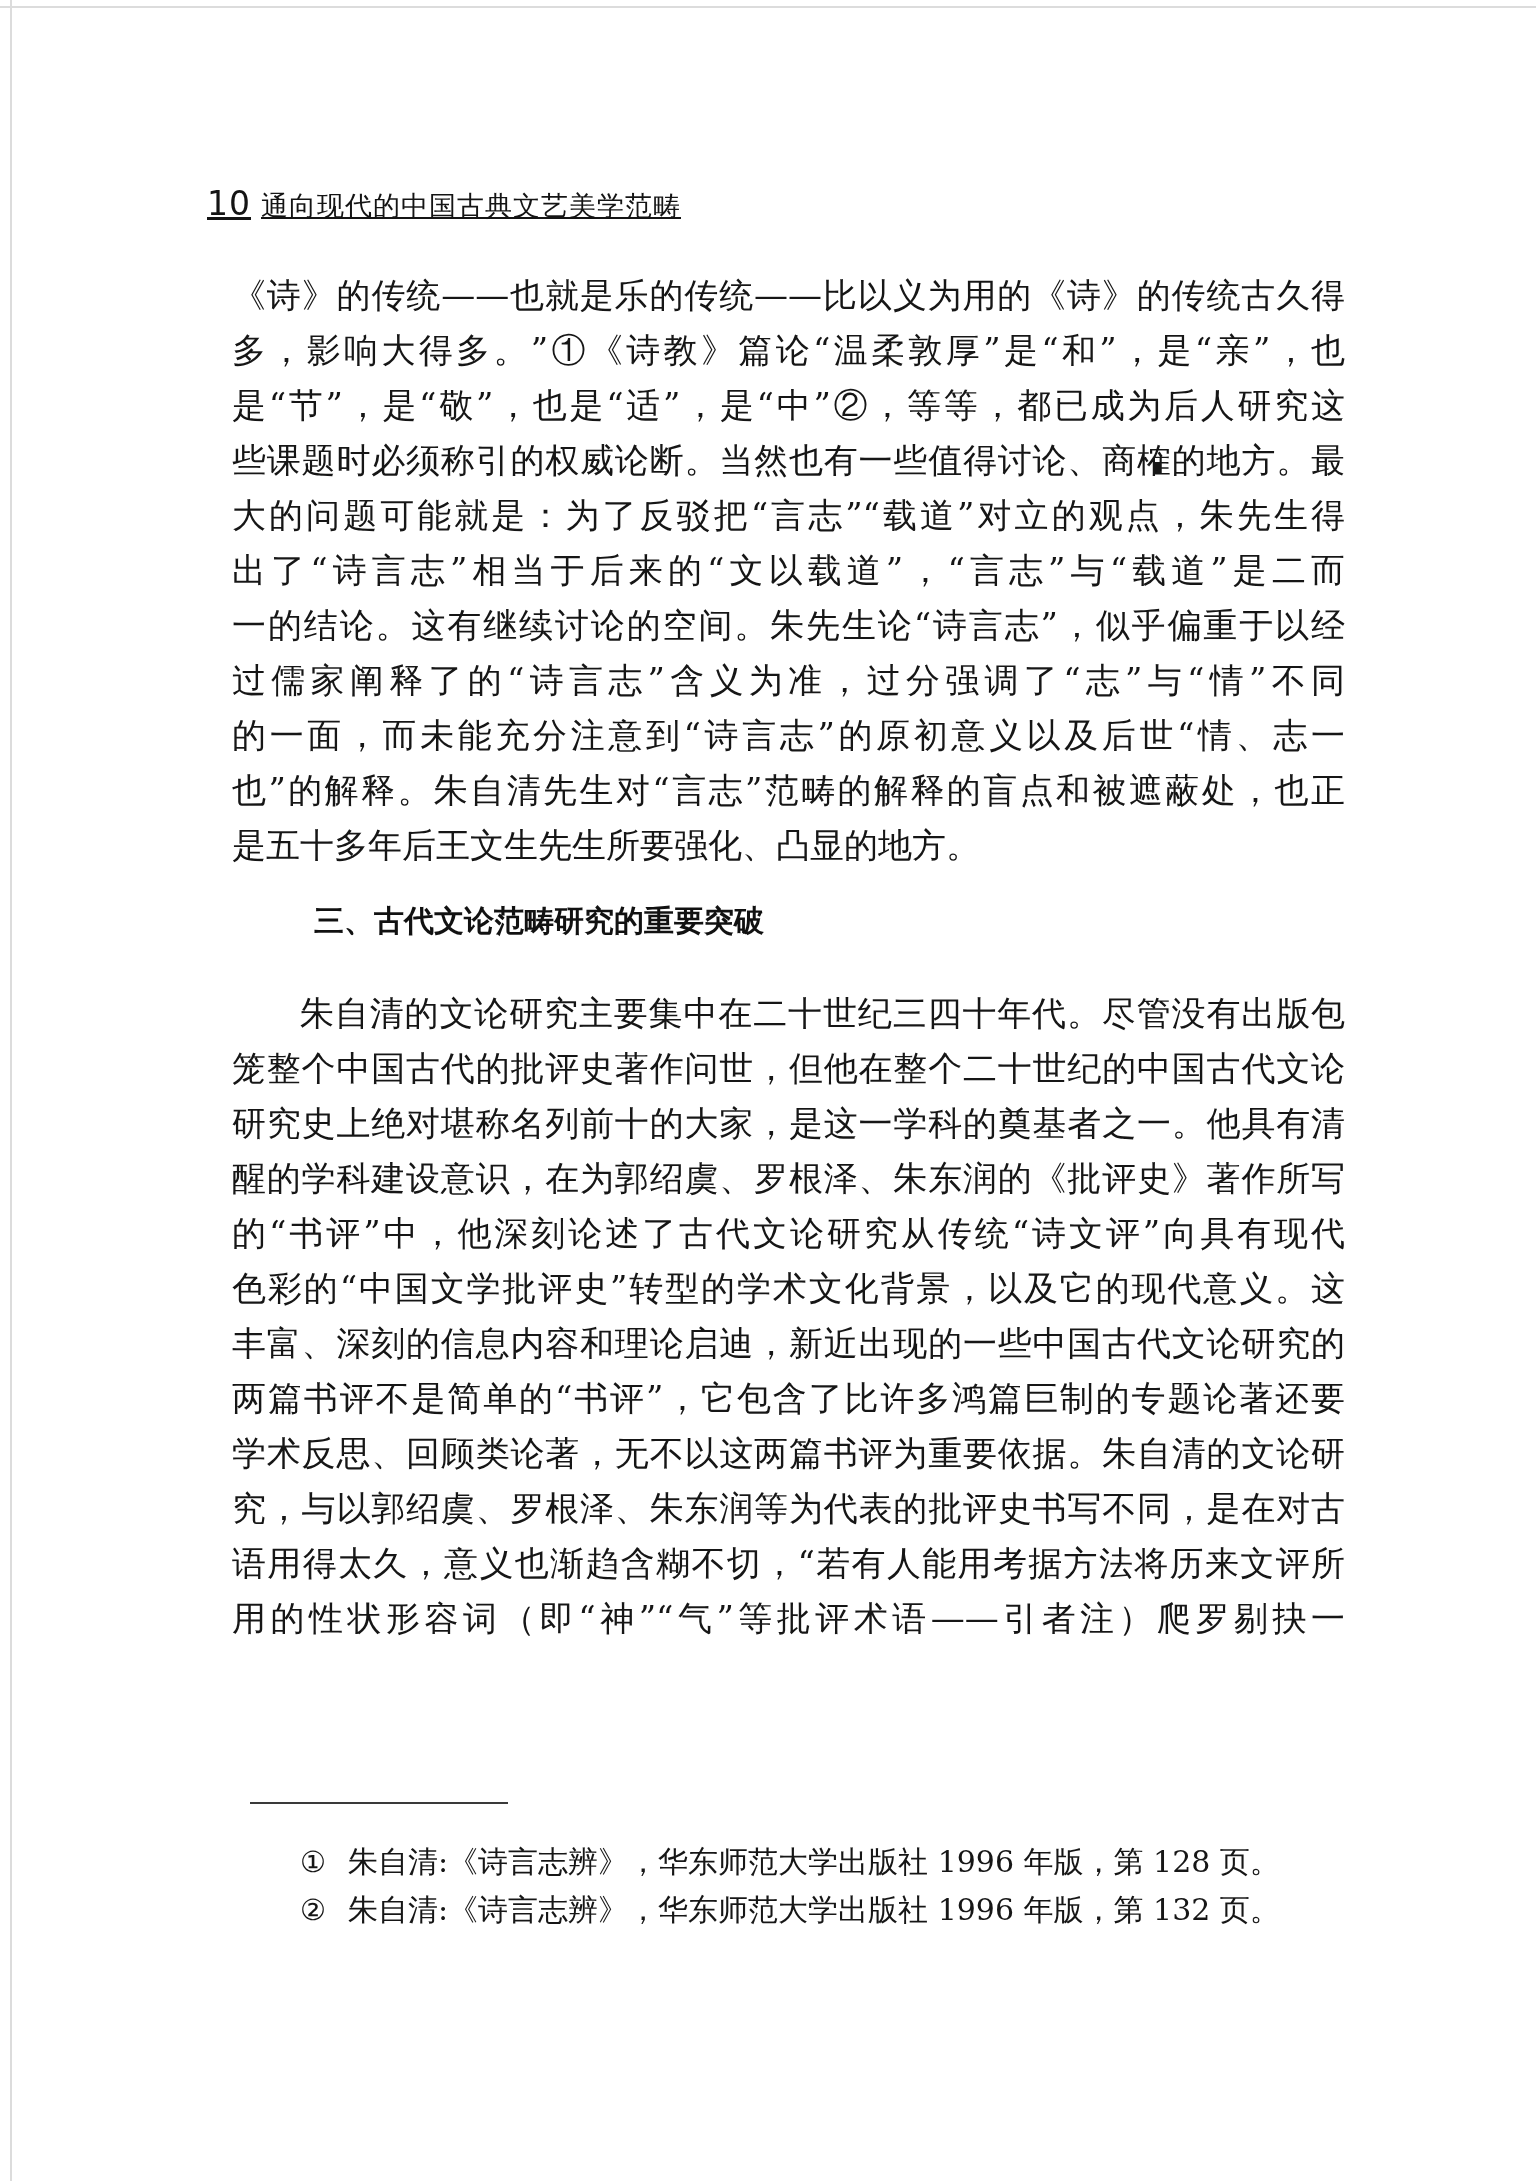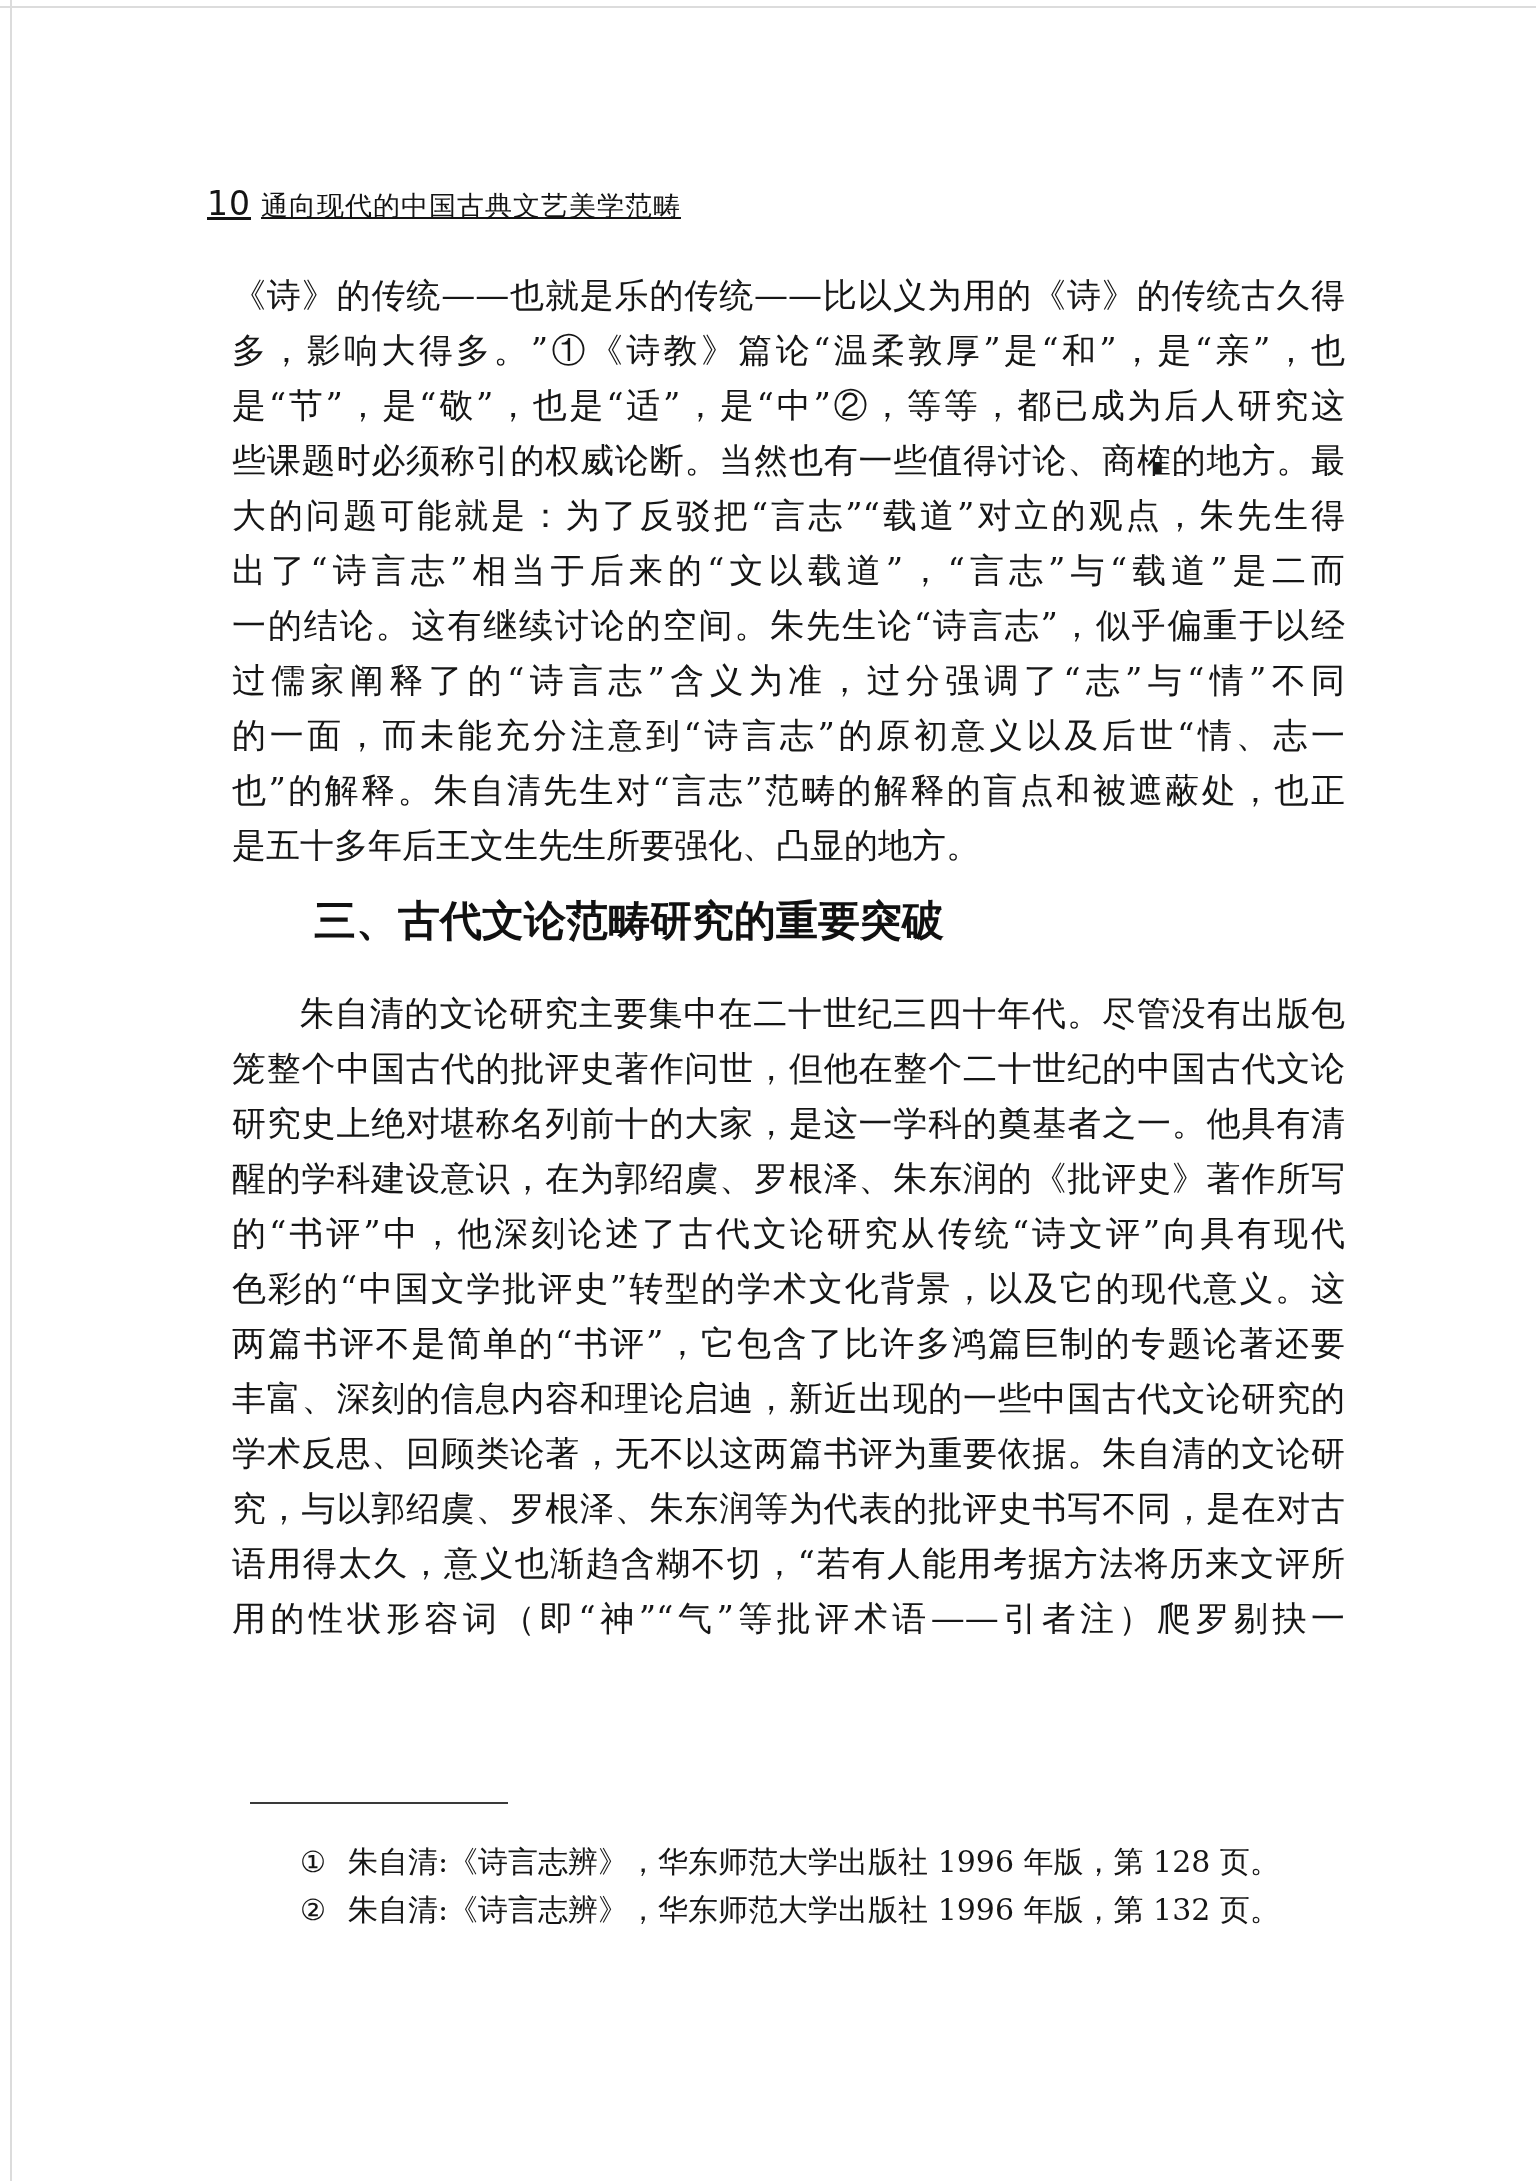--- a/index.html
+++ b/index.html
@@ -70,21 +70,21 @@
   .line.indent {
     text-indent: 2em;
   }
   .heading {
     margin: 20px 0 0 0;
     padding-left: 82px;
     height: 55px;
     line-height: 55px;
     font-family: "DejaVu Sans", "Liberation Sans", sans-serif;
     font-weight: bold;
-    font-size: 42px;
+    font-size: 30px;
     color: #111111;
   }
   .para2 {
     margin-top: 38px;
   }
   
   .fnrule {
     position: absolute;
     left: 250px; top: 1802px;
     width: 258px; height: 2px;
@@ -140,22 +140,22 @@
 
     <h2 class="heading">三、古代文论范畴研究的重要突破</h2>
 
     <div class="para para2">
       <div class="line indent">朱自清的文论研究主要集中在二十世纪三四十年代。尽管没有出版包</div>
       <div class="line">笼整个中国古代的批评史著作问世，但他在整个二十世纪的中国古代文论</div>
       <div class="line">研究史上绝对堪称名列前十的大家，是这一学科的奠基者之一。他具有清</div>
       <div class="line">醒的学科建设意识，在为郭绍虞、罗根泽、朱东润的《批评史》著作所写</div>
       <div class="line">的“书评”中，他深刻论述了古代文论研究从传统“诗文评”向具有现代</div>
       <div class="line">色彩的“中国文学批评史”转型的学术文化背景，以及它的现代意义。这</div>
+      <div class="line">丰富、深刻的信息内容和理论启迪，新近出现的一些中国古代文论研究的</div>
       <div class="line">两篇书评不是简单的“书评”，它包含了比许多鸿篇巨制的专题论著还要</div>
-      <div class="line">丰富、深刻的信息内容和理论启迪，新近出现的一些中国古代文论研究的</div>
       <div class="line">学术反思、回顾类论著，无不以这两篇书评为重要依据。朱自清的文论研</div>
       <div class="line">究，与以郭绍虞、罗根泽、朱东润等为代表的批评史书写不同，是在对古</div>
       <div class="line">语用得太久，意义也渐趋含糊不切，“若有人能用考据方法将历来文评所</div>
       <div class="line">用的性状形容词（即“神”“气”等批评术语——引者注）爬罗剔抉一</div>
     </div>
   </main>
 
   <div class="fnrule"></div>
 
   <div class="footnotes">

